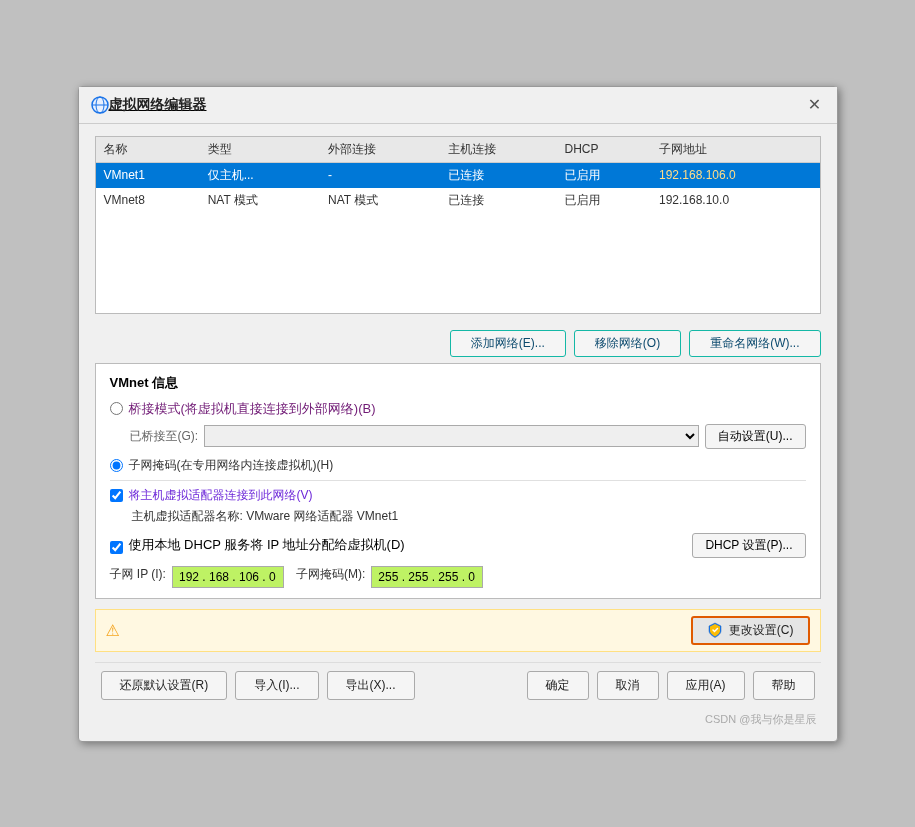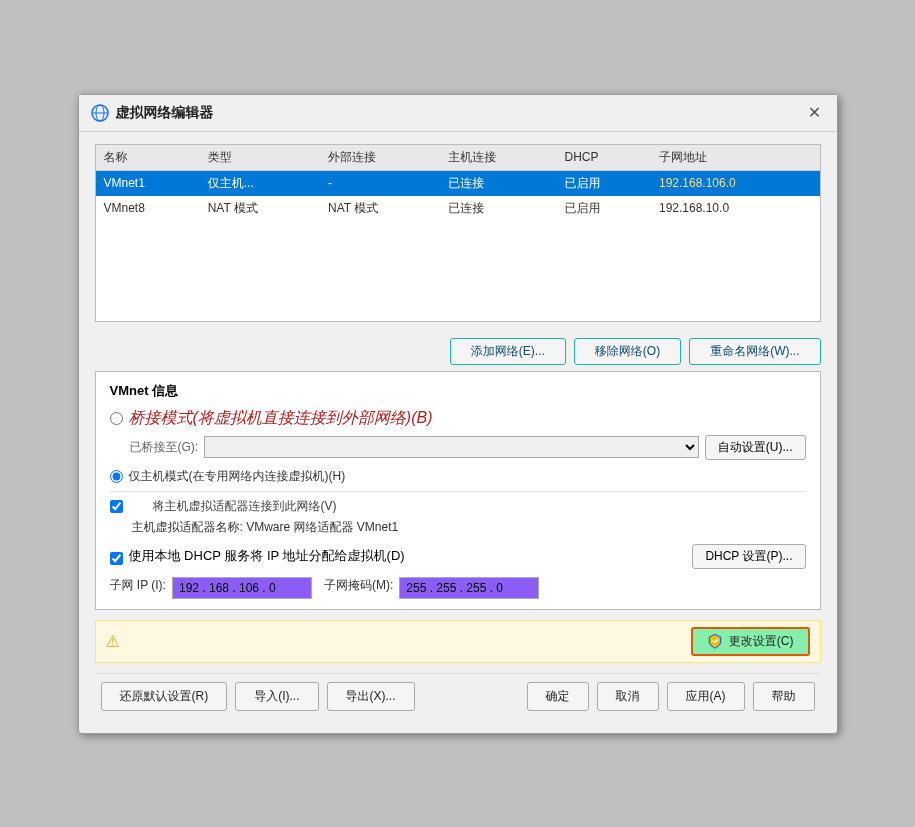--- a/index.html
+++ b/index.html
@@ -23,21 +23,22 @@
       background: #f0f0f0;
       border-bottom: 1px solid #ccc;
       padding: 8px 12px;
       display: flex;
       align-items: center;
       justify-content: space-between;
     }
     .title-bar-left {
       display: flex;
       align-items: center;
-      gap: 7px;
+      gap: 0;
+      text-decoration: underline;
     }
     .title-icon {
       width: 18px;
       height: 18px;
     }
     .title-text {
       font-size: 14px;
       font-weight: bold;
       color: #222;
     }
@@ -117,21 +118,21 @@
       font-weight: bold;
       margin-bottom: 8px;
       font-size: 13px;
     }
     .radio-row {
       display: flex;
       align-items: center;
       gap: 6px;
       margin-bottom: 6px;
     }
-    .radio-row label { font-size: 16px; color: #b91c1c; font-style: italic; }
+    .radio-row label { font-size: 13px; color: #701a75; }
     .radio-row input[type=radio] { margin: 0; }
     .bridged-row {
       display: flex;
       align-items: center;
       gap: 6px;
       margin-bottom: 8px;
       margin-left: 20px;
     }
     .bridged-label { font-size: 12px; color: #666; }
     .bridged-select {
@@ -153,21 +154,21 @@
       height: 1px;
       background: #e0e0e0;
       margin: 6px 0;
     }
     .checkbox-row {
       display: flex;
       align-items: center;
       gap: 6px;
       margin-bottom: 4px;
     }
-    .checkbox-row label { font-size: 12px; color: #404040; margin-left: 24px; }
+    .checkbox-row label { font-size: 12px; color: #6d28d9; }
     .adapter-name-row {
       margin-left: 22px;
       margin-bottom: 8px;
       font-size: 12px;
       color: #333;
     }
     .dhcp-row {
       display: flex;
       align-items: center;
       justify-content: space-between;
@@ -187,23 +188,23 @@
     .subnet-field {
       display: flex;
       align-items: flex-start;
       gap: 6px;
     }
     .subnet-field label { font-size: 12px; color: #333; }
     .subnet-input {
       border: 1px solid #aaa;
       padding: 2px 6px;
       font-size: 12px;
-      width: 140px;
+      width: 112px;
       height: 22px;
-      background: #8b5cf6;
+      background: #bef264;
     }
     
     .warning-bar {
       display: flex;
       align-items: center;
       justify-content: space-between;
       background: #fff8e1;
       border: 1px solid #ffe082;
       padding: 6px 10px;
       margin-bottom: 10px;
@@ -211,21 +212,21 @@
     .warning-text {
       font-size: 12px;
       color: #555;
       display: flex;
       align-items: center;
       gap: 6px;
     }
     .change-settings-btn {
       padding: 4px 14px;
       border: 2px solid #e05a00;
-      background: #86efac;
+      background: #e5e5e5;
       border-radius: 3px;
       cursor: pointer;
       font-size: 12px;
       color: #222;
       display: flex;
       align-items: center;
       gap: 6px;
       white-space: nowrap;
       position: relative;
     }
@@ -356,21 +357,21 @@
 
       <div class="bridged-row">
         <span class="bridged-label">已桥接至(G):</span>
         <select class="bridged-select"></select>
         <button class="auto-btn">自动设置(U)...</button>
       </div>
 
 
       <div class="hostonly-row">
         <input type="radio" name="vmnet-mode" id="hostonly-radio" checked="" style="">
-        <label for="hostonly-radio" style="font-size:12px;color:#333;margin-left:6px;">仅主机模式(在专用网络内连接虚拟机)(H)</label>
+        <label for="hostonly-radio" style="font-size:12px;color:#333;margin-left:6px;">子网掩码(在专用网络内连接虚拟机)(H)</label>
       </div>
 
       <div class="divider-line"></div>
 
       <div class="checkbox-row">
         <input type="checkbox" id="host-adapter-cb" checked="" style="">
         <label for="host-adapter-cb">将主机虚拟适配器连接到此网络(V)</label>
       </div>
       <div class="adapter-name-row">
         <span>主机虚拟适配器名称: VMware 网络适配器 VMnet1</span>
@@ -418,14 +419,15 @@
         <button class="bottom-btn">导出(X)...</button>
       </div>
       <div class="bottom-right">
         <button class="bottom-btn">确定</button>
         <button class="bottom-btn">取消</button>
         <button class="bottom-btn">应用(A)</button>
         <button class="bottom-btn">帮助</button>
       </div>
     </div>
 
+    <div class="csdn-watermark">CSDN @我与你是星辰</div>
   </div>
 </div>
 
 </body></html>

